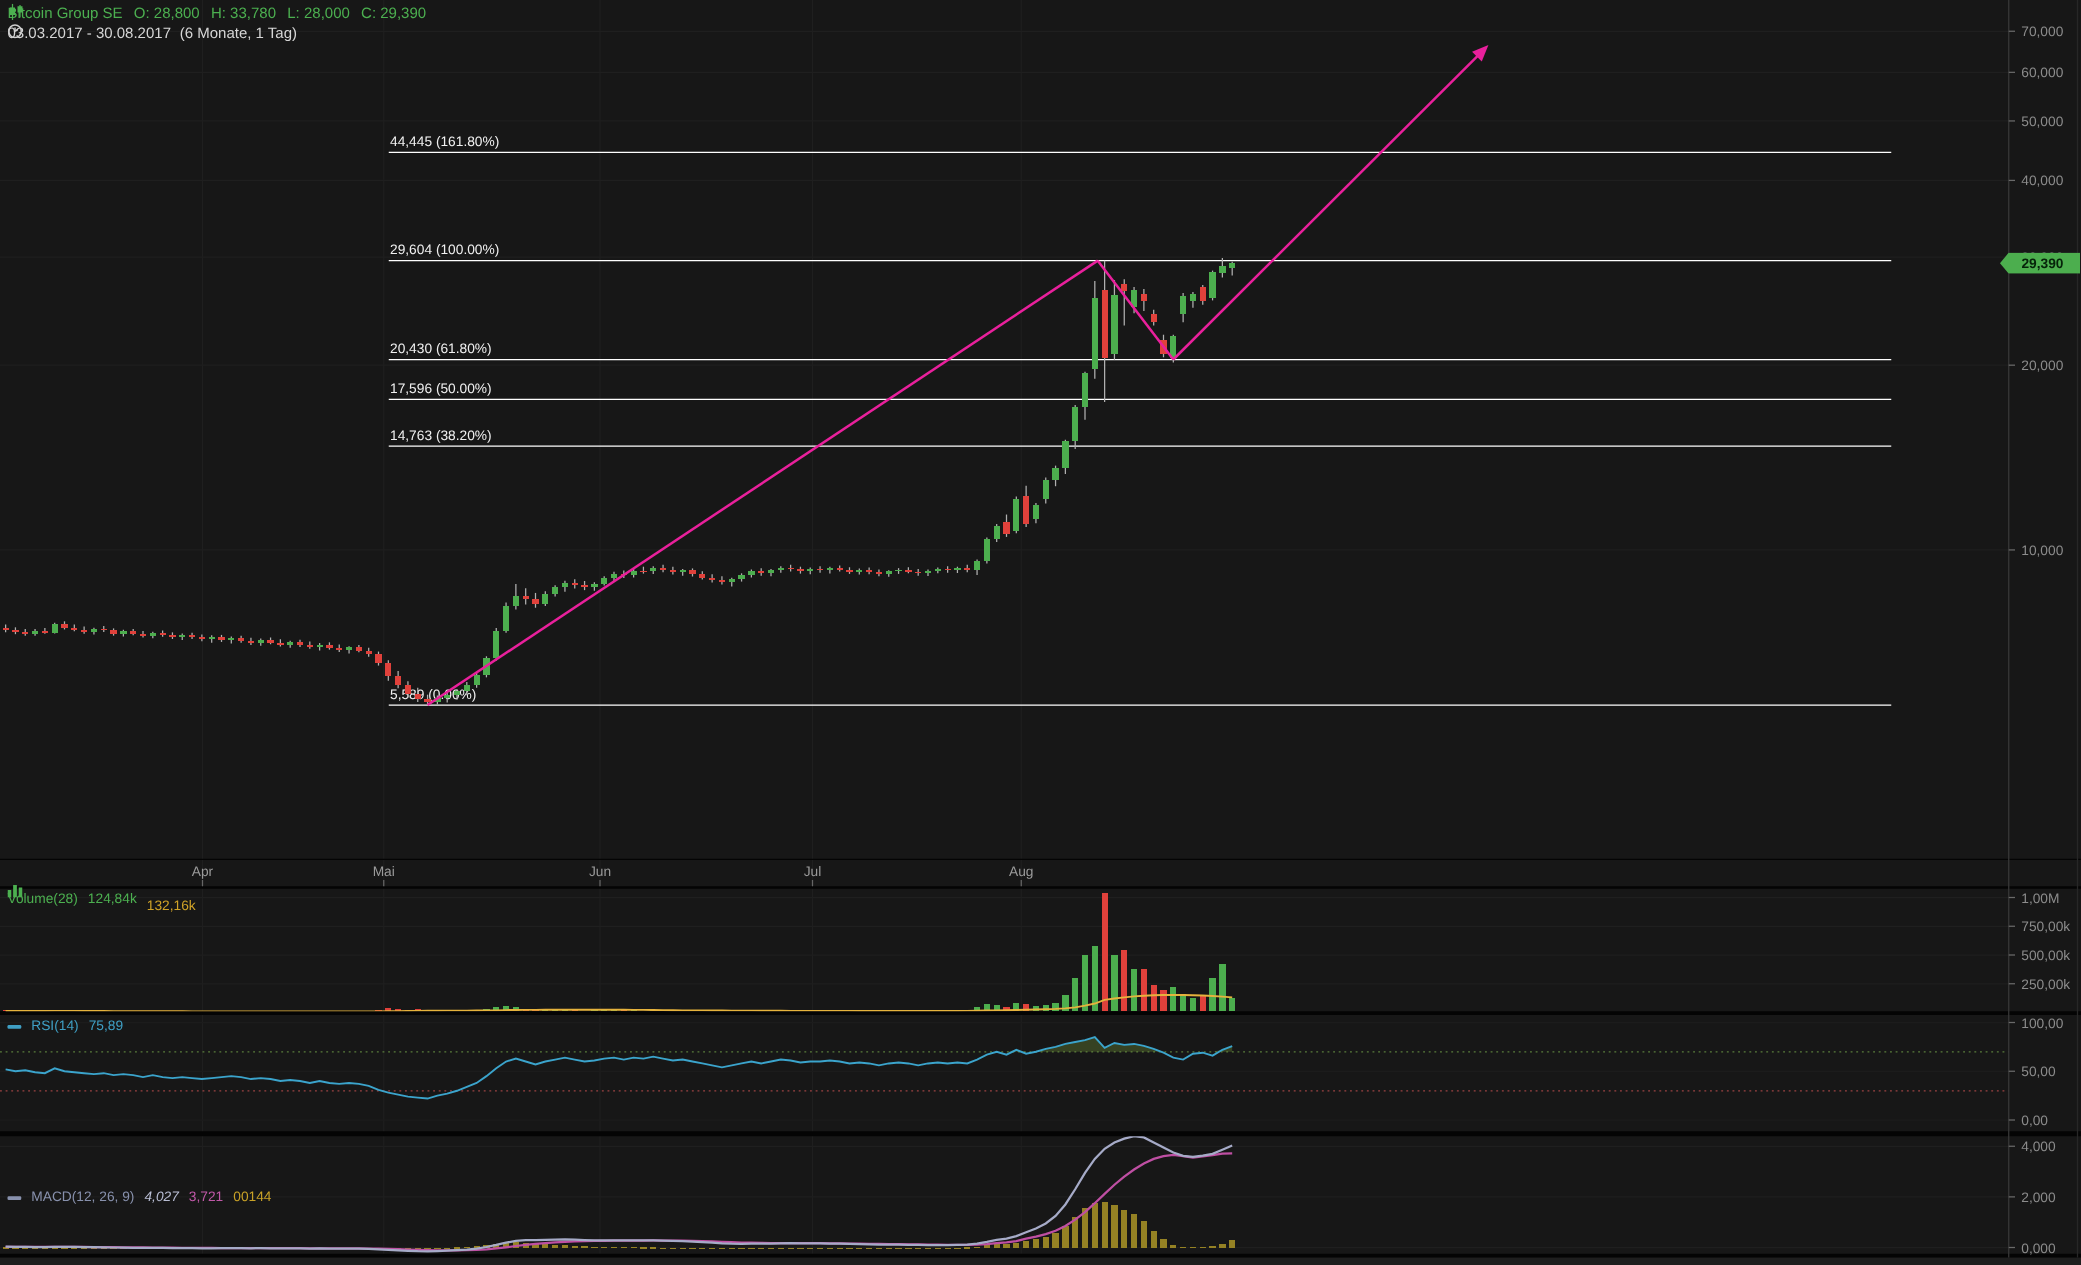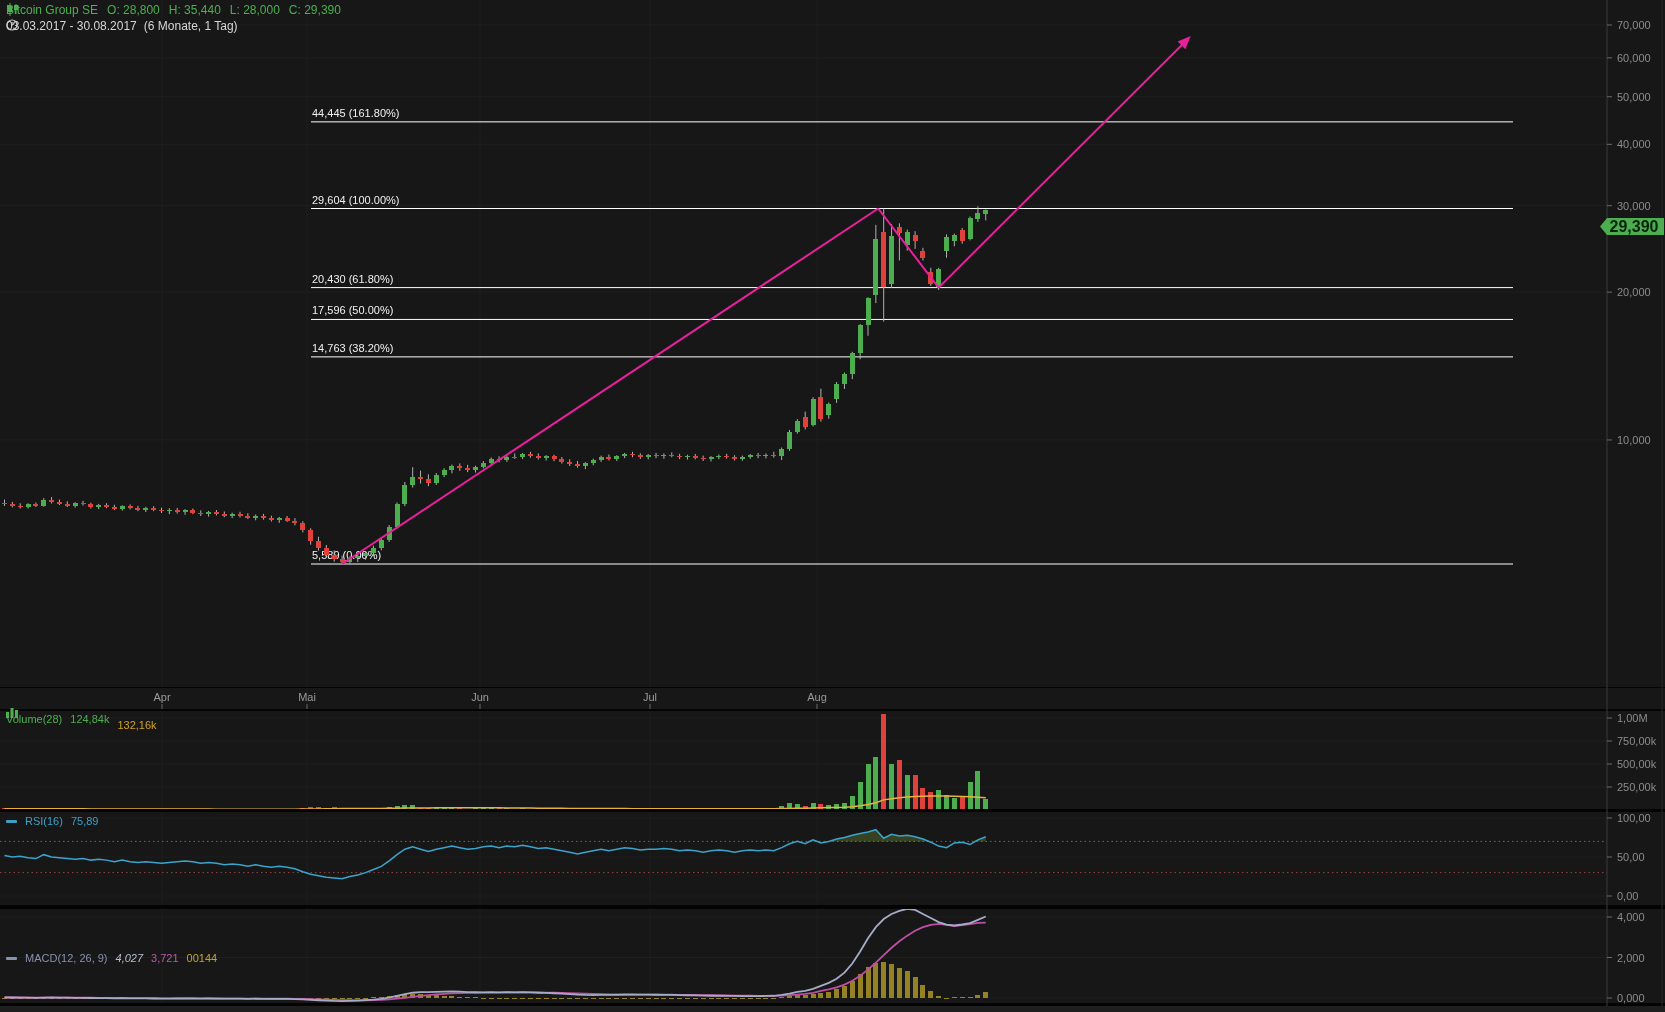--- a/index.html
+++ b/index.html
@@ -5,22 +5,22 @@
   html,body{margin:0;padding:0;background:#0d0d0d;}
   .app{position:relative;width:1665px;height:1012px;background:#171717;overflow:hidden;
        font-family:"Liberation Sans",sans-serif;}
   svg{position:absolute;left:0;top:0;}
   .hdr{position:absolute;left:6px;top:3px;display:flex;align-items:center;gap:9px;
        font-size:12px;color:#4cb050;z-index:5;white-space:nowrap;}
   .hdr2{position:absolute;left:6px;top:19px;display:flex;align-items:center;gap:7px;
        font-size:12px;color:#d6d6d6;z-index:5;white-space:nowrap;}
   .phdr{position:absolute;display:flex;align-items:center;gap:8px;font-size:11px;z-index:5;white-space:nowrap;}
   .ico-dash{display:inline-block;width:11px;height:3px;border-radius:1px;}
-  .badge{position:absolute;left:1600px;top:218px;width:64px;height:17px;background:#4cae4e;
-       color:#06230a;font-size:16px;font-weight:bold;display:flex;align-items:center;justify-content:center;
+  .badge{position:absolute;left:1600px;top:202px;width:64px;height:17px;background:#4cae4e;
+       color:#06230a;font-size:11px;font-weight:bold;display:flex;align-items:center;justify-content:center;
        clip-path:polygon(0 50%,11% 0,100% 0,100% 100%,11% 100%);z-index:6;padding-left:4px;box-sizing:border-box;}
   .g{color:#4cb050;} .y{color:#cfa227;margin-top:12px;} .cy{color:#3f9fc4;}
   .mlab{color:#8891ad;} .mv1{color:#b9bed4;font-style:italic;} .mv2{color:#c058a8;} .mv3{color:#c9a227;}
 </style>
 </head>
 <body>
 
 <div class="app">
   <svg id="chart" width="1665" height="1012">
       <rect x="0" y="0" width="1665" height="1012" fill="#171717"></rect>
@@ -649,21 +649,21 @@
 
   <div class="hdr">
     <svg width="13" height="13" viewBox="0 0 13 13">
       <line x1="4" y1="0" x2="4" y2="13" stroke="#4cb050" stroke-width="1"></line>
       <rect x="2" y="3" width="4" height="6" fill="#4cb050"></rect>
       <line x1="10" y1="1" x2="10" y2="11" stroke="#4cb050" stroke-width="1"></line>
       <rect x="8" y="2" width="4" height="5" fill="#4cb050"></rect>
     </svg>
     <span>Bitcoin Group SE</span>
     <span>O: 28,800</span>
-    <span>H: 35,440</span>
+    <span>H: 33,780</span>
     <span>L: 28,000</span>
     <span>C: 29,390</span>
   </div>
 
   <div class="hdr2">
     <svg width="12" height="12" viewBox="0 0 12 12">
       <circle cx="6" cy="6" r="5" fill="none" stroke="#cfcfcf" stroke-width="1.2"></circle>
       <line x1="6" y1="6" x2="6" y2="3" stroke="#cfcfcf" stroke-width="1.2"></line>
       <line x1="6" y1="6" x2="8.2" y2="4.6" stroke="#cfcfcf" stroke-width="1.2"></line>
     </svg>
@@ -677,21 +677,21 @@
       <rect x="4.5" y="1" width="3" height="10" fill="#4cb050"></rect>
       <rect x="9" y="3" width="3" height="8" fill="#4cb050"></rect>
     </svg>
     <span class="g">Volume(28)</span>
     <span class="g">124,84k</span>
     <span class="y">132,16k</span>
   </div>
 
   <div class="phdr" style="left:6px;top:815px;">
     <span class="ico-dash" style="background:#3f9fc4;"></span>
-    <span class="cy">RSI(16)</span>
+    <span class="cy">RSI(14)</span>
     <span class="cy">75,89</span>
   </div>
 
   <div class="phdr" style="left:6px;top:911px;margin-top:41px;">
     <span class="ico-dash" style="background:#8891ad;"></span>
     <span class="mlab">MACD(12, 26, 9)</span>
     <span class="mv1">4,027</span>
     <span class="mv2">3,721</span>
     <span class="mv3">00144</span>
   </div>

